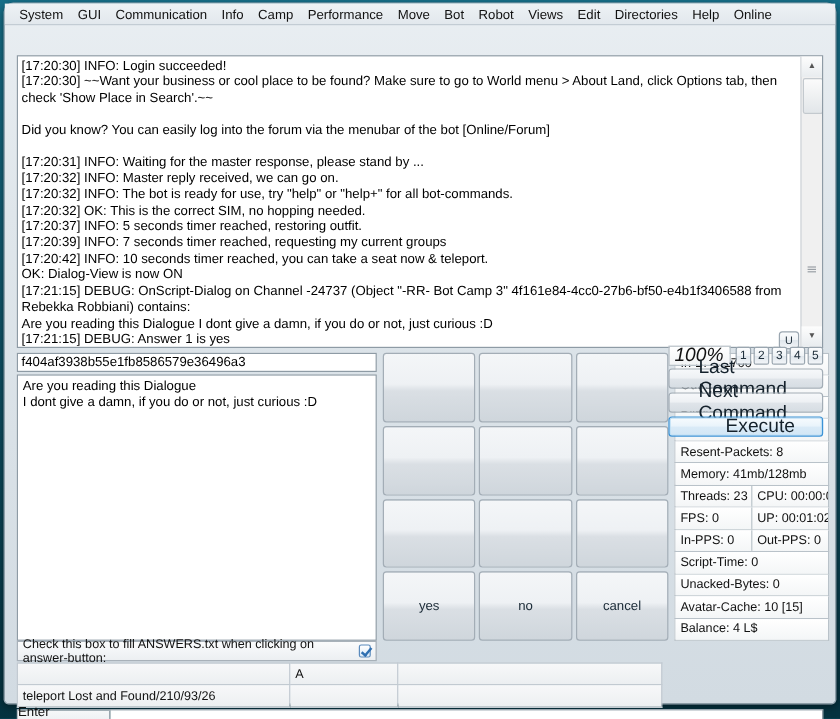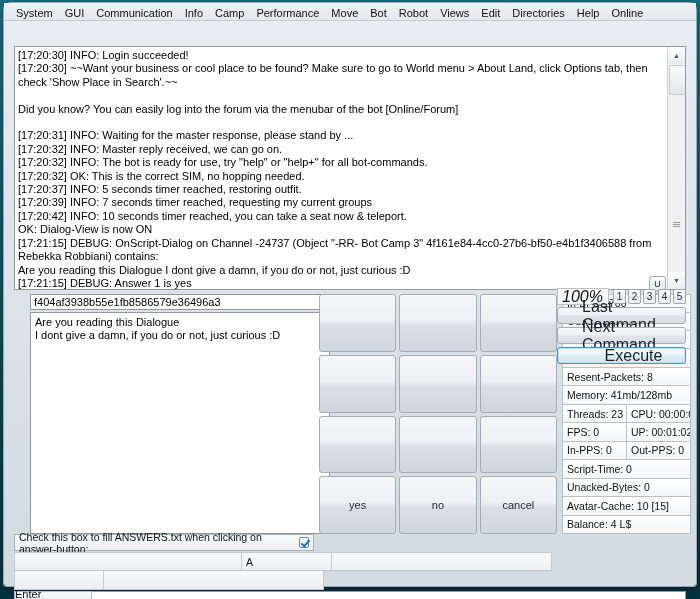--- a/index.html
+++ b/index.html
@@ -109,21 +109,21 @@
     border:1px solid #9aa6b0;border-radius:3px;
     background:linear-gradient(180deg,#fbfcfd 0%,#eff3f6 48%,#dfe6ec 52%,#f2f5f8 100%);
     font-size:9px;color:#20303c;
     display:flex;align-items:center;justify-content:center;
     box-sizing:border-box;cursor:default;
   }
 
   
   .midrow{position:absolute;left:5px;top:248px;width:672px;height:240px;}
 
-  .dlgcol{position:absolute;left:0;top:0;width:300px;height:240px;margin-left:16px;}
+  .dlgcol{position:absolute;left:0;top:0;width:300px;height:240px;}
   .hashfield{
     position:absolute;left:0;top:0;width:300px;height:16px;
     background:#fff;border:1px solid #8e9ba5;box-sizing:border-box;
     font-size:11px;color:#000;padding:1px 3px;line-height:13px;
     white-space:nowrap;overflow:hidden;
   }
   .dlgbox{
     position:absolute;left:0;top:18px;width:300px;height:222px;
     background:#fff;border:1px solid #8e9ba5;box-sizing:border-box;
     font-size:11px;color:#000;padding:3px 4px;line-height:13px;
@@ -384,20 +384,21 @@
       <span class="chk"></span>
     </div>
 
     <div class="statusgrid" id="statusgrid">
         <div class="sgrow">
           <div class="sgcell" style="width: 228px;"></div>
           <div class="sgcell" style="width: 90px;">A</div>
           <div class="sgcell" style="width: 220px;"></div>
         </div>
         <div class="sgrow">
+          <div class="sgcell" style="width: 228px;">teleport Lost and Found/210/93/26</div>
           <div class="sgcell" style="width: 90px;"></div>
           <div class="sgcell" style="width: 220px;"></div>
         </div>
       </div>
 
     <div class="cmdrow">
       <div class="cmdlabel">Enter command:</div>
       <div class="cmdinput"></div>
     </div>
 

